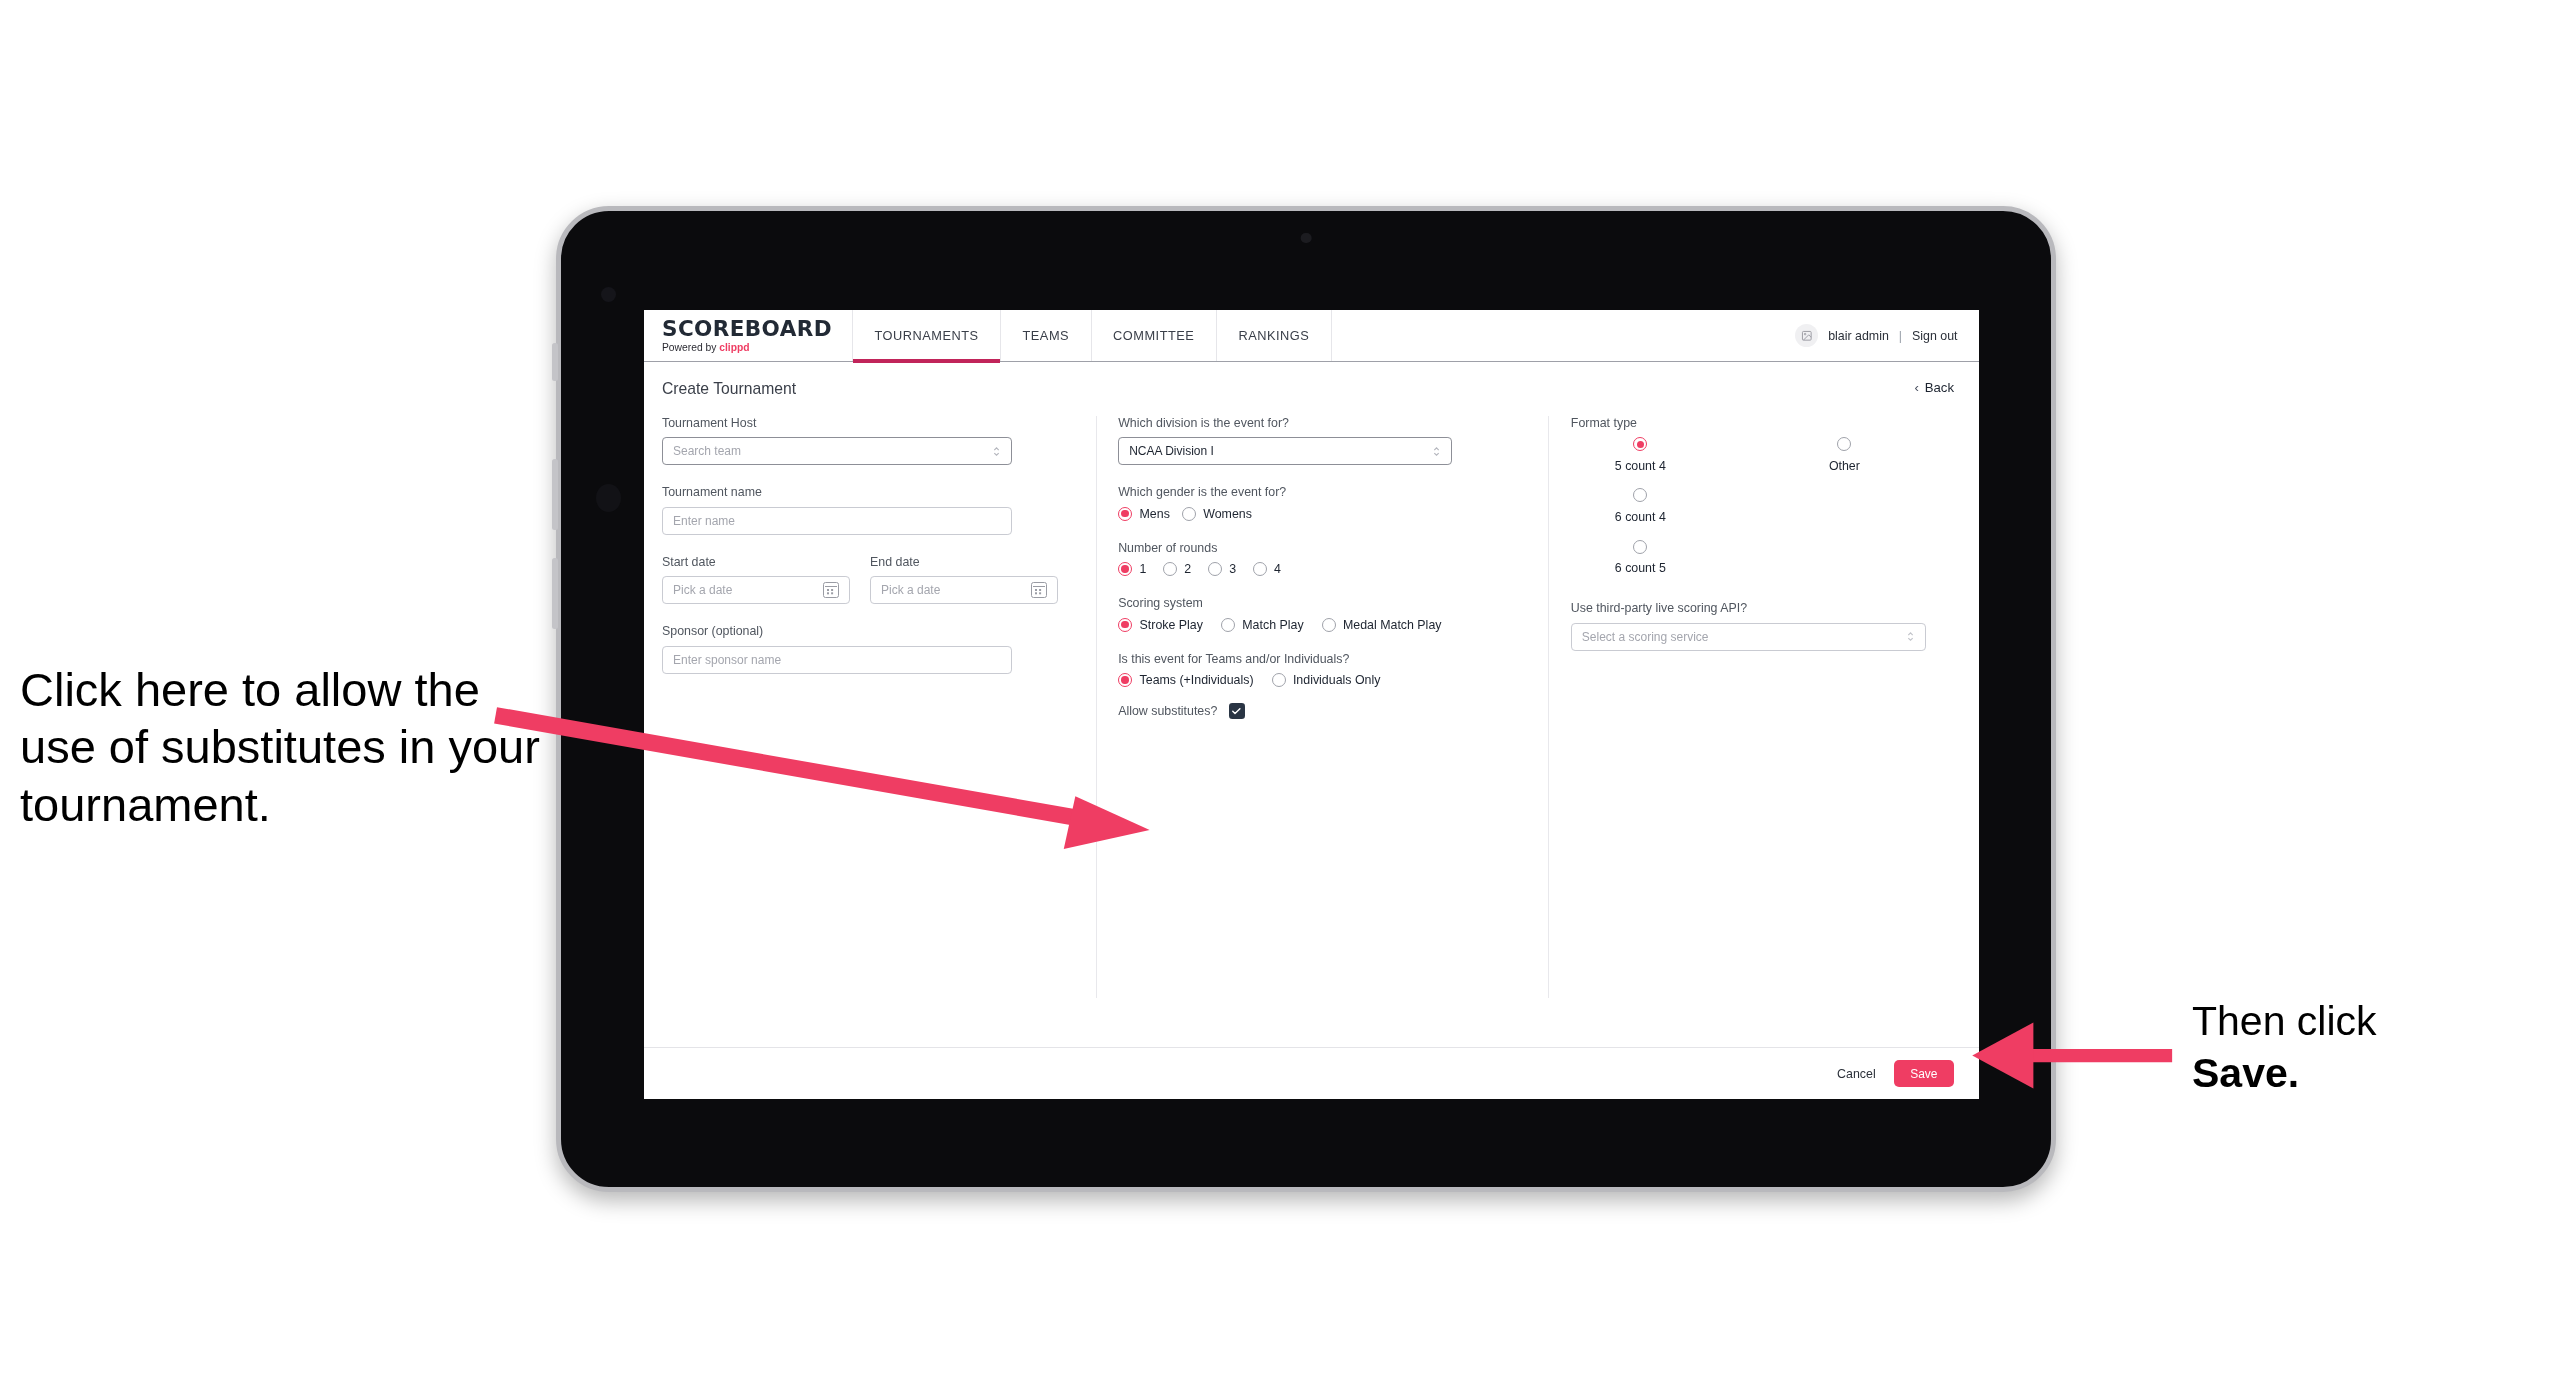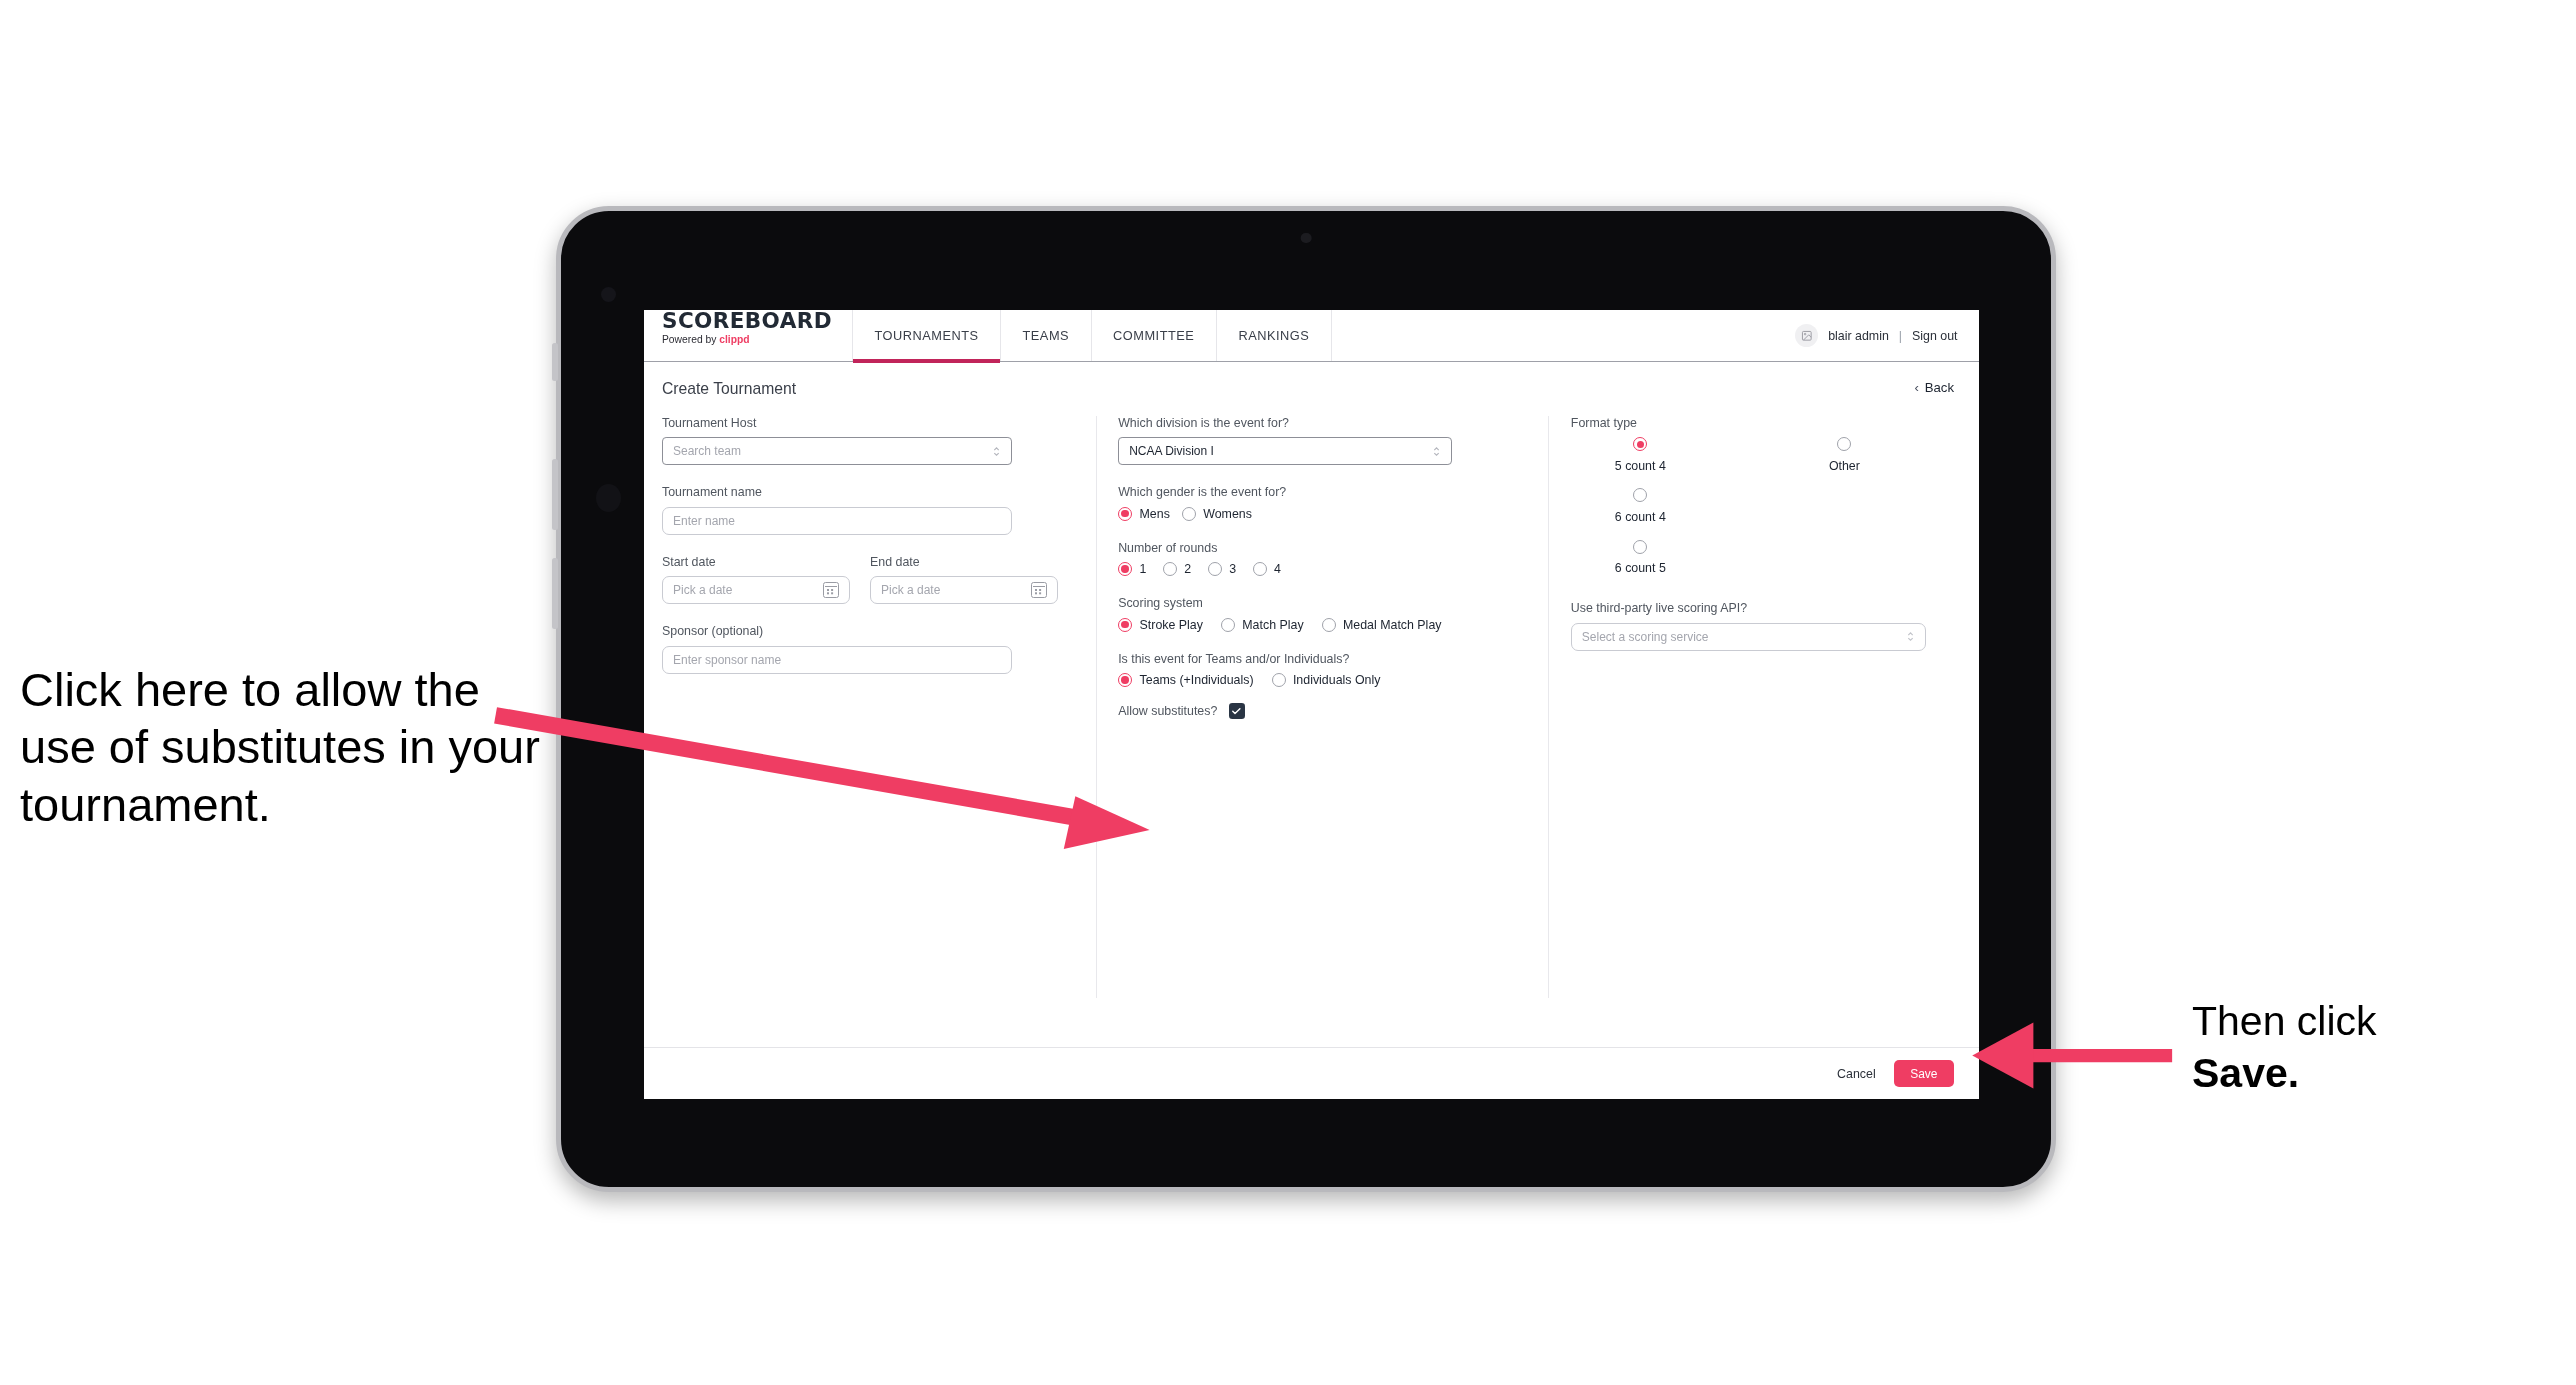--- a/index.html
+++ b/index.html
@@ -30,21 +30,21 @@
 
   
   #page{
     position:absolute;left:83px;top:99px;width:1335px;height:789px;
     background:#ffffff;overflow:hidden;
   }
 
   
   #topbar{height:51px;display:flex;align-items:stretch;border-bottom:1.7px solid #9ea0a8;
           background:#fff;position:relative;}
-  #brand{display:flex;flex-direction:column;justify-content:flex-start;padding:0 20px 0 18px;
+  #brand{display:flex;flex-direction:column;justify-content:center;padding:0 20px 0 18px;
          border-right:0.8px solid #e6e6ea;min-width:147px;}
   #brand-main{font-family:"DejaVu Sans", sans-serif;font-weight:700;font-size:21.5px;letter-spacing:0.4px;
               color:#222a35;line-height:1;}
   #brand-sub{font-size:10.3px;color:#2b2b33;margin-top:3.3px;line-height:1;}
   #brand-sub .clippd{color:#ef3d63;font-weight:700;}
   .navtab{display:flex;align-items:center;padding:0 21.5px;font-size:12.8px;color:#3a3f49;
           letter-spacing:0.5px;border-right:0.8px solid #e6e6ea;position:relative;cursor:pointer;}
   .navtab.active:after{content:"";position:absolute;left:0;right:0;bottom:-1.7px;height:3.3px;background:#c1245a;}
   #userbox{margin-left:auto;display:flex;align-items:center;gap:10px;padding-right:21.5px;font-size:12.4px;color:#2b3039;}
   #avatar{width:23px;height:23px;border-radius:50%;background:#f0f0f2;display:flex;align-items:center;
@@ -65,21 +65,21 @@
   #col2{width:453px;border-right:0.8px solid #e8e8ec;padding-left:21.5px;}
   #col3{width:430px;padding-left:21.5px;}
 
   .flabel{font-size:12.4px;color:#50565f;margin:0 0 7.4px 0;}
   .fblock{margin-bottom:20px;}
   .input{
     height:28px;border:0.8px solid #8d8f97;border-radius:4.1px;background:#fff;
     display:flex;align-items:center;padding:0 10px;box-sizing:border-box;
     font-size:12px;color:#a4a6ae;position:relative;
   }
-  .input.light{border-color:#c9cbd2;border-radius:7px;}
+  .input.light{border-color:#c9cbd2;}
   .input .ph{flex:1;}
   .stepper{color:#b4b6bd;font-size:12.4px;line-height:.8;display:flex;flex-direction:column;}
   .cal{width:14px;height:14px;border:1.3px solid #9a9ca4;border-radius:2.5px;position:relative;flex:none;}
   .cal:before{content:"";position:absolute;left:0.8px;right:0.8px;top:2.5px;height:1.3px;background:#9a9ca4;}
   .cal:after{content:"";position:absolute;left:2.5px;top:5.8px;width:2.5px;height:2.5px;
              box-shadow:0 0 0 0 #9a9ca4,4.1px 0 0 0 #9a9ca4,0 3.3px 0 0 #9a9ca4,4.1px 3.3px 0 0 #9a9ca4;
              background:#9a9ca4;}
 
   
   #logorow{display:flex;align-items:center;gap:23px;margin-top:3.3px;}

